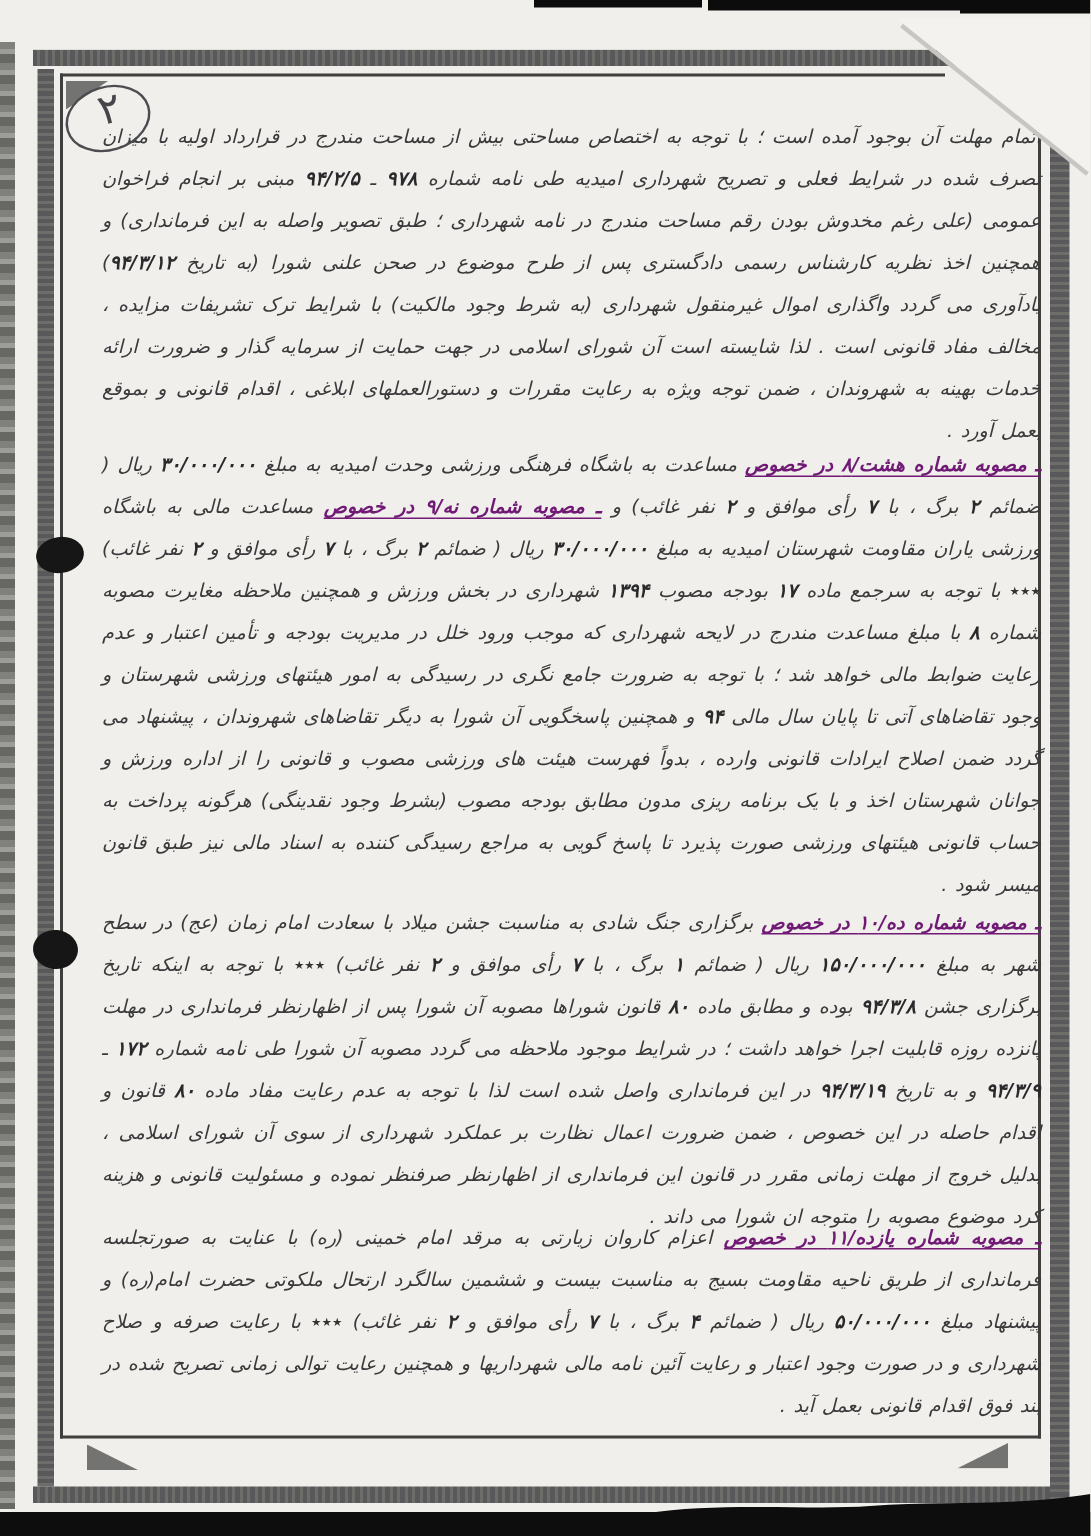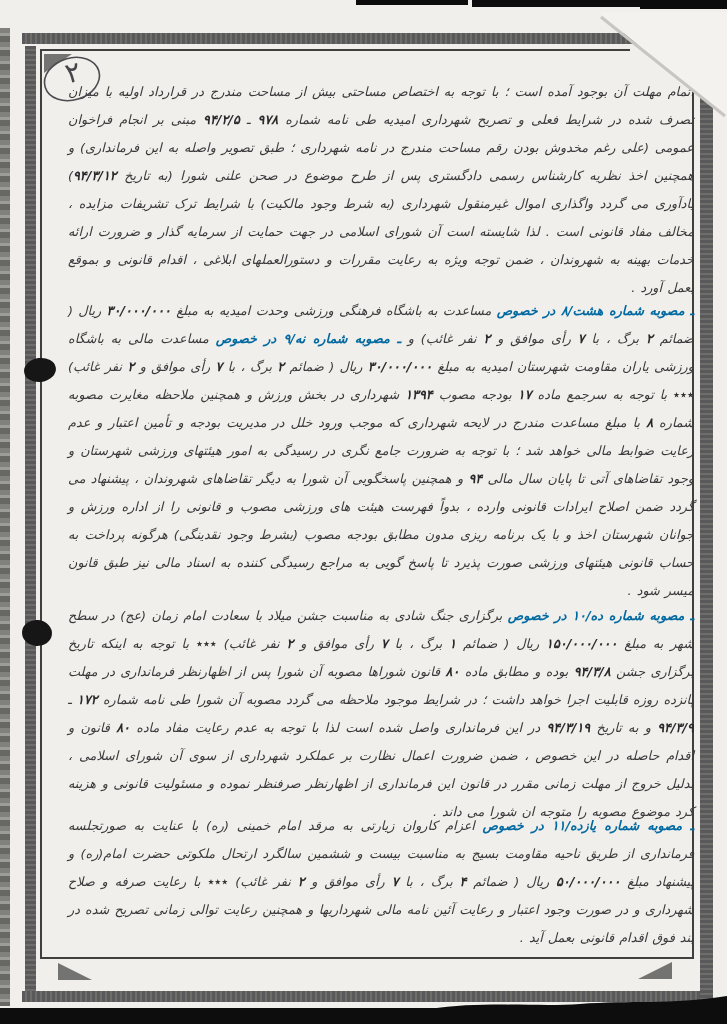--- a/index.html
+++ b/index.html
@@ -39,21 +39,21 @@
     transform:rotate(-14deg);
   }
   
   .para{
     position:absolute;left:68px;width:626px;z-index:3;
     direction:rtl;text-align:justify;
     font-size:12.8px;line-height:28px;color:#3a3a3c;
     font-style:italic;word-spacing:1px;
   }
   .para span.b{font-weight:bold;color:#2a2a2c;}
-  .para span.u{text-underline-offset:3px;font-weight:bold;color:#0369a1;}
+  .para span.u{text-decoration:underline;text-underline-offset:3px;font-weight:bold;color:#701a75;}
   .para span.sym{font-style:normal;font-weight:bold;letter-spacing:2px;color:#333;}
   .p1{top:78px;}
   .p2{top:297px;}
   .p3{top:602px;}
   .p4{top:812px;}
 </style>
 </head>
 <body>
 
 <div class="paper"></div>

